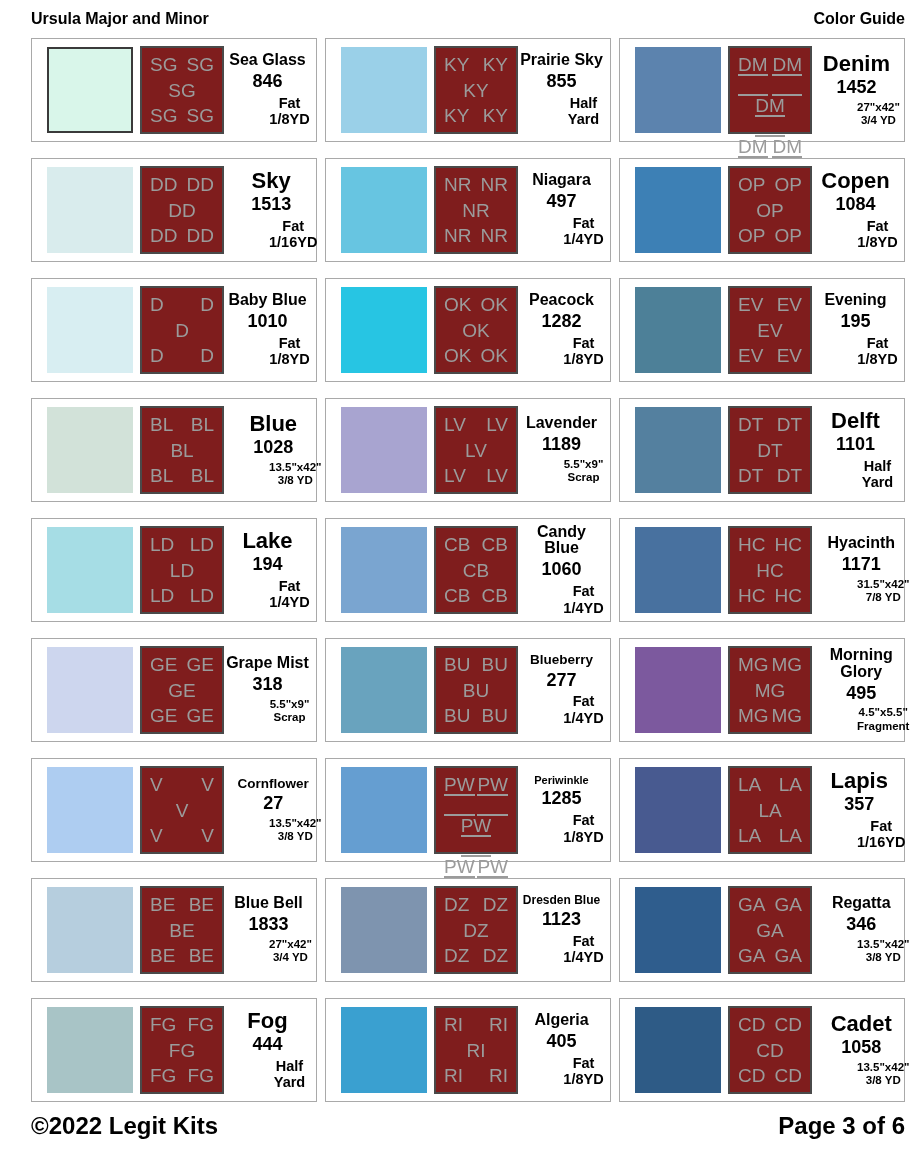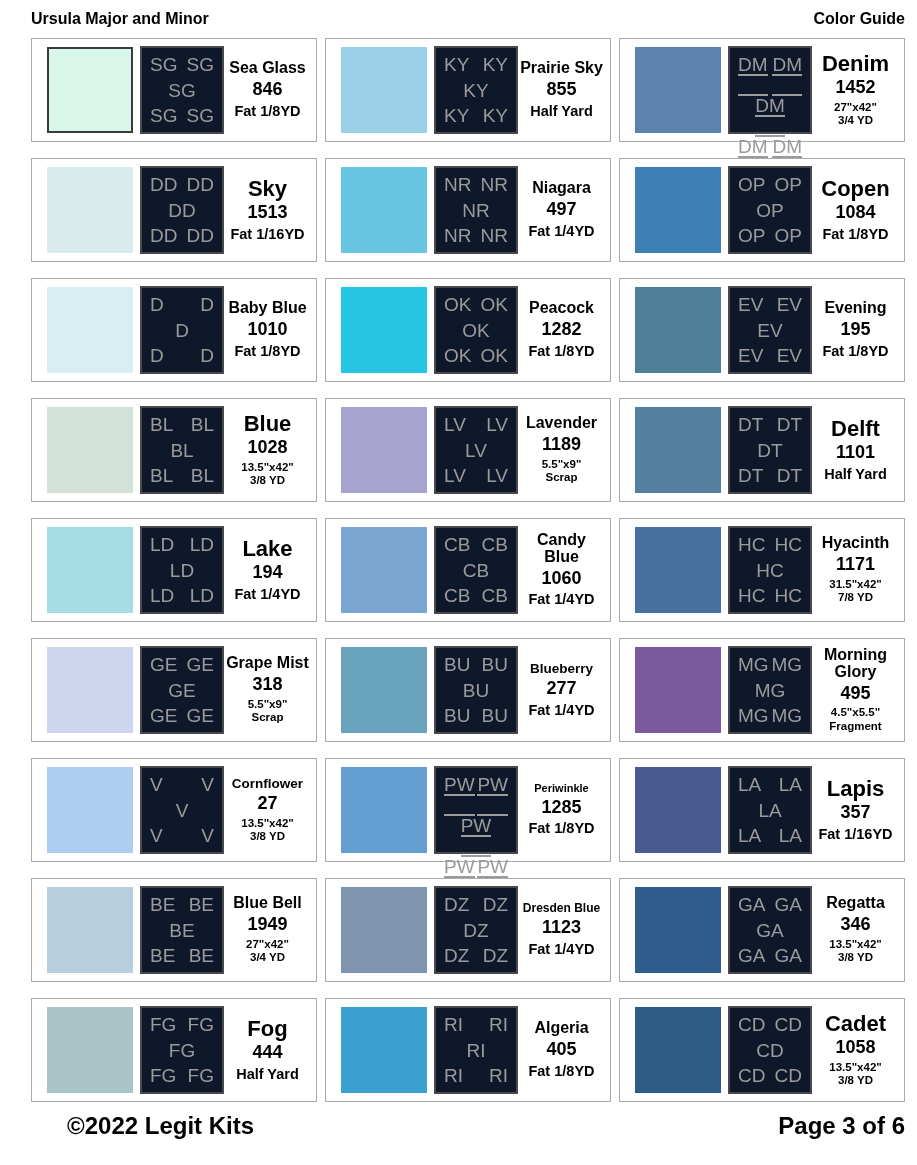--- a/index.html
+++ b/index.html
@@ -42,47 +42,46 @@
 
   .codebox {
     width: 84px; height: 88px; flex: 0 0 84px;
     margin-left: 7px;
     border: 2px solid #4a4a4a;
     display: flex; flex-direction: column; justify-content: space-between;
     padding: 7px 8px;
     color: #9b9b9b;
     font-size: 19px;
     line-height: 1;
-    background: #0f172a;
+    background: #7f1d1d;
   }
   .code-row { display: flex; justify-content: space-between; }
   .code-row.center { justify-content: center; }
   .code { display: inline-block; }
   .code.u { border-bottom: 2px solid #9b9b9b; padding-bottom: 18px; }
   .code.u > span { display: inline-block; border-bottom: 2px solid #9b9b9b; }
 
   .info {
     flex: 1 1 auto;
     display: flex; flex-direction: column;
     justify-content: center; align-items: center;
     text-align: center;
     font-weight: bold;
     gap: 3px;
     padding: 0 1px;
   }
   .name { line-height: 1.05; }
   .num  { font-size: 18px; line-height: 1.1; }
-  .yardage { font-size: 14.5px; line-height: 1.15; }
+  .yardage { font-size: 14.5px; line-height: 1.15; margin-left: 44px; }
   .yardage.small { font-size: 11.5px; }
 
   .footer {
     display: flex; justify-content: space-between; align-items: baseline;
     font-size: 24px; font-weight: bold;
     padding: 10px 0 0 0;
-    margin-left: 36px;
   }
 </style>
 </head>
 <body>
 
 <div class="page">
   <div class="header">
     <span>Ursula Major and Minor</span>
     <span>Color Guide</span>
   </div>
@@ -609,21 +608,21 @@
       <div class="code-row center">
             <span class="code">BE</span>
           </div>
       <div class="code-row">
             <span class="code">BE</span>
             <span class="code">BE</span>
           </div>
     </div>
     <div class="info">
       <div class="name" style="font-size: 16px;">Blue Bell</div>
-      <div class="num">1949</div>
+      <div class="num">1833</div>
       <div class="yardage small">
             <div>27"x42"</div>
             <div>3/4 YD</div>
           </div>
     </div>
   </div>
 
   <div class="card">
     <div class="swatch" style="background: rgb(126, 148, 175);"></div>
     <div class="codebox">

